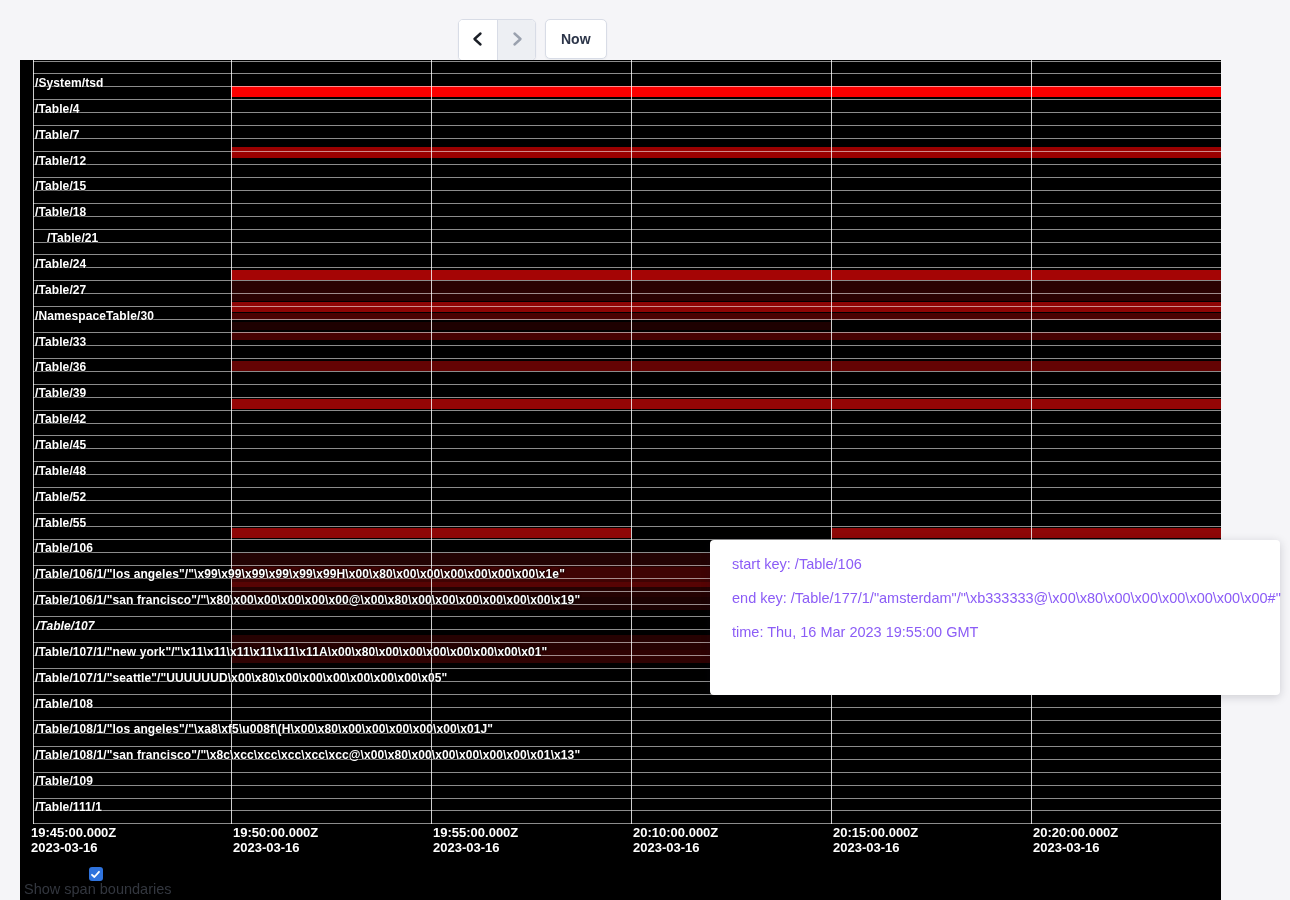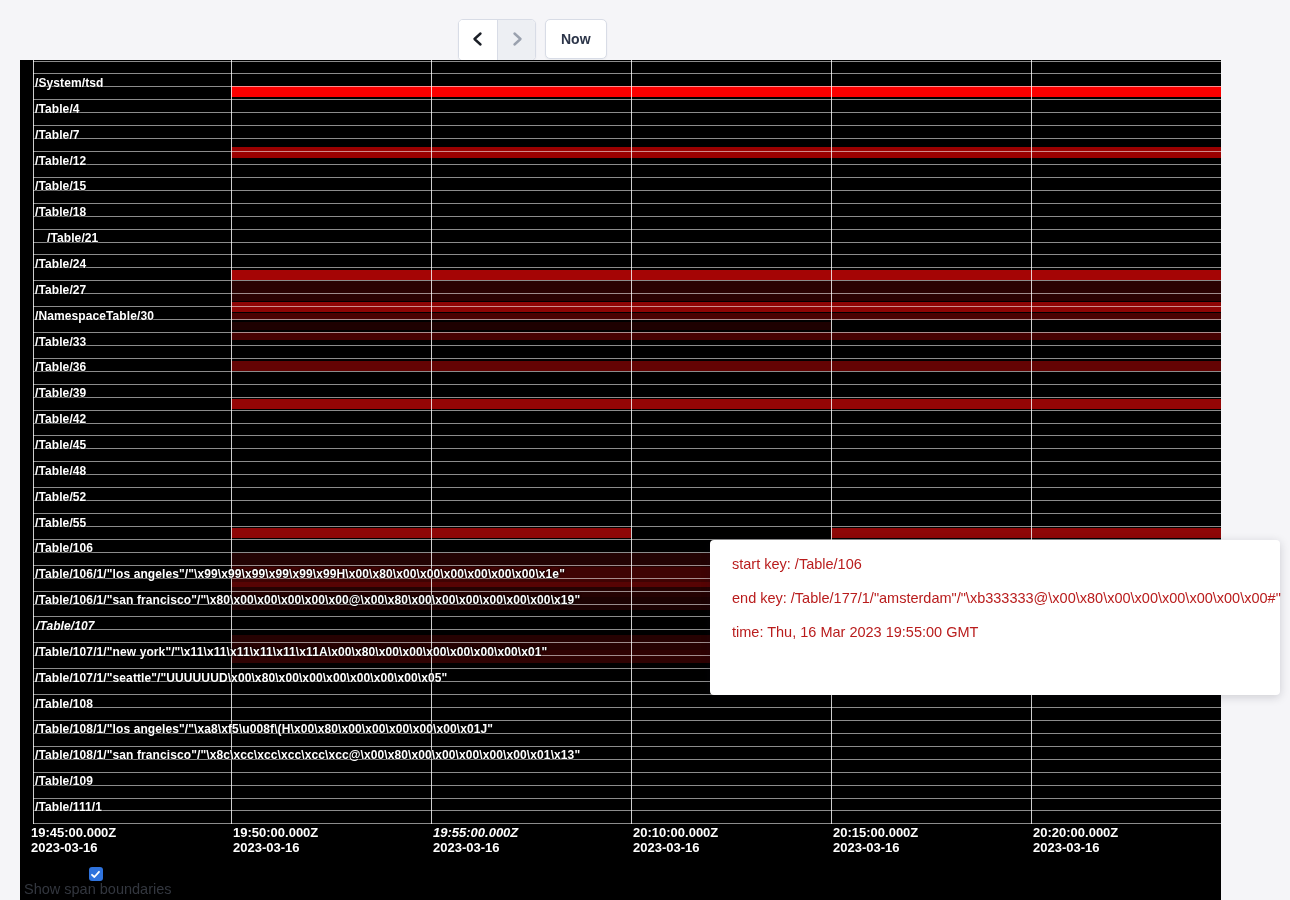--- a/index.html
+++ b/index.html
@@ -54,21 +54,21 @@
   }
   .tick{position:absolute;color:#fff;font-weight:700;font-size:13px;white-space:nowrap;}
   
   .tooltip{
     position:absolute;left:710px;top:540px;width:570px;height:155px;
     background:#ffffff;border-radius:4px;box-sizing:border-box;
     padding:14px 0 0 22px;box-shadow:0 2px 10px rgba(20,20,40,.18);
     z-index:20;
   }
   .tooltip div{
-    color:#b91c1c;font-size:14.5px;line-height:20px;margin-bottom:14px;white-space:nowrap;
+    color:#8b5cf6;font-size:14.5px;line-height:20px;margin-bottom:14px;white-space:nowrap;
   }
   
   .footer-check{
     position:absolute;left:20px;top:867px;display:flex;align-items:center;cursor:pointer;flex-direction:column;
   }
   .cb{
     width:14px;height:14px;background:#2f73dd;border-radius:3px;
     display:flex;align-items:center;justify-content:center;flex:0 0 auto;
   }
   .cb svg{display:block;}
@@ -209,21 +209,21 @@
     <div class="row-label" style="left: 15px; top: 617.711px;">/Table/107/1/"seattle"/"UUUUUUD\x00\x80\x00\x00\x00\x00\x00\x00\x05"</div>
     <div class="row-label" style="left: 15px; top: 643.568px;">/Table/108</div>
     <div class="row-label" style="left: 15px; top: 669.425px;">/Table/108/1/"los angeles"/"\xa8\xf5\u008f\(H\x00\x80\x00\x00\x00\x00\x00\x01J"</div>
     <div class="row-label" style="left: 15px; top: 695.282px;">/Table/108/1/"san francisco"/"\x8c\xcc\xcc\xcc\xcc\xcc@\x00\x80\x00\x00\x00\x00\x00\x01\x13"</div>
     <div class="row-label" style="left: 15px; top: 721.139px;">/Table/109</div>
     <div class="row-label" style="left: 15px; top: 746.996px;">/Table/111/1</div>
     <div class="tick" style="left: 11px; top: 765px;">19:45:00.000Z</div>
     <div class="tick" style="left: 11px; top: 780px;">2023-03-16</div>
     <div class="tick" style="left: 213px; top: 765px;">19:50:00.000Z</div>
     <div class="tick" style="left: 213px; top: 780px;">2023-03-16</div>
-    <div class="tick" style="left: 413px; top: 765px; font-style: italic;">19:55:00.000Z</div>
+    <div class="tick" style="left: 413px; top: 765px;">19:55:00.000Z</div>
     <div class="tick" style="left: 413px; top: 780px;">2023-03-16</div>
     <div class="tick" style="left: 613px; top: 765px;">20:10:00.000Z</div>
     <div class="tick" style="left: 613px; top: 780px;">2023-03-16</div>
     <div class="tick" style="left: 813px; top: 765px;">20:15:00.000Z</div>
     <div class="tick" style="left: 813px; top: 780px;">2023-03-16</div>
     <div class="tick" style="left: 1013px; top: 765px;">20:20:00.000Z</div>
     <div class="tick" style="left: 1013px; top: 780px;">2023-03-16</div>
   </div>
 
 <div class="tooltip">

